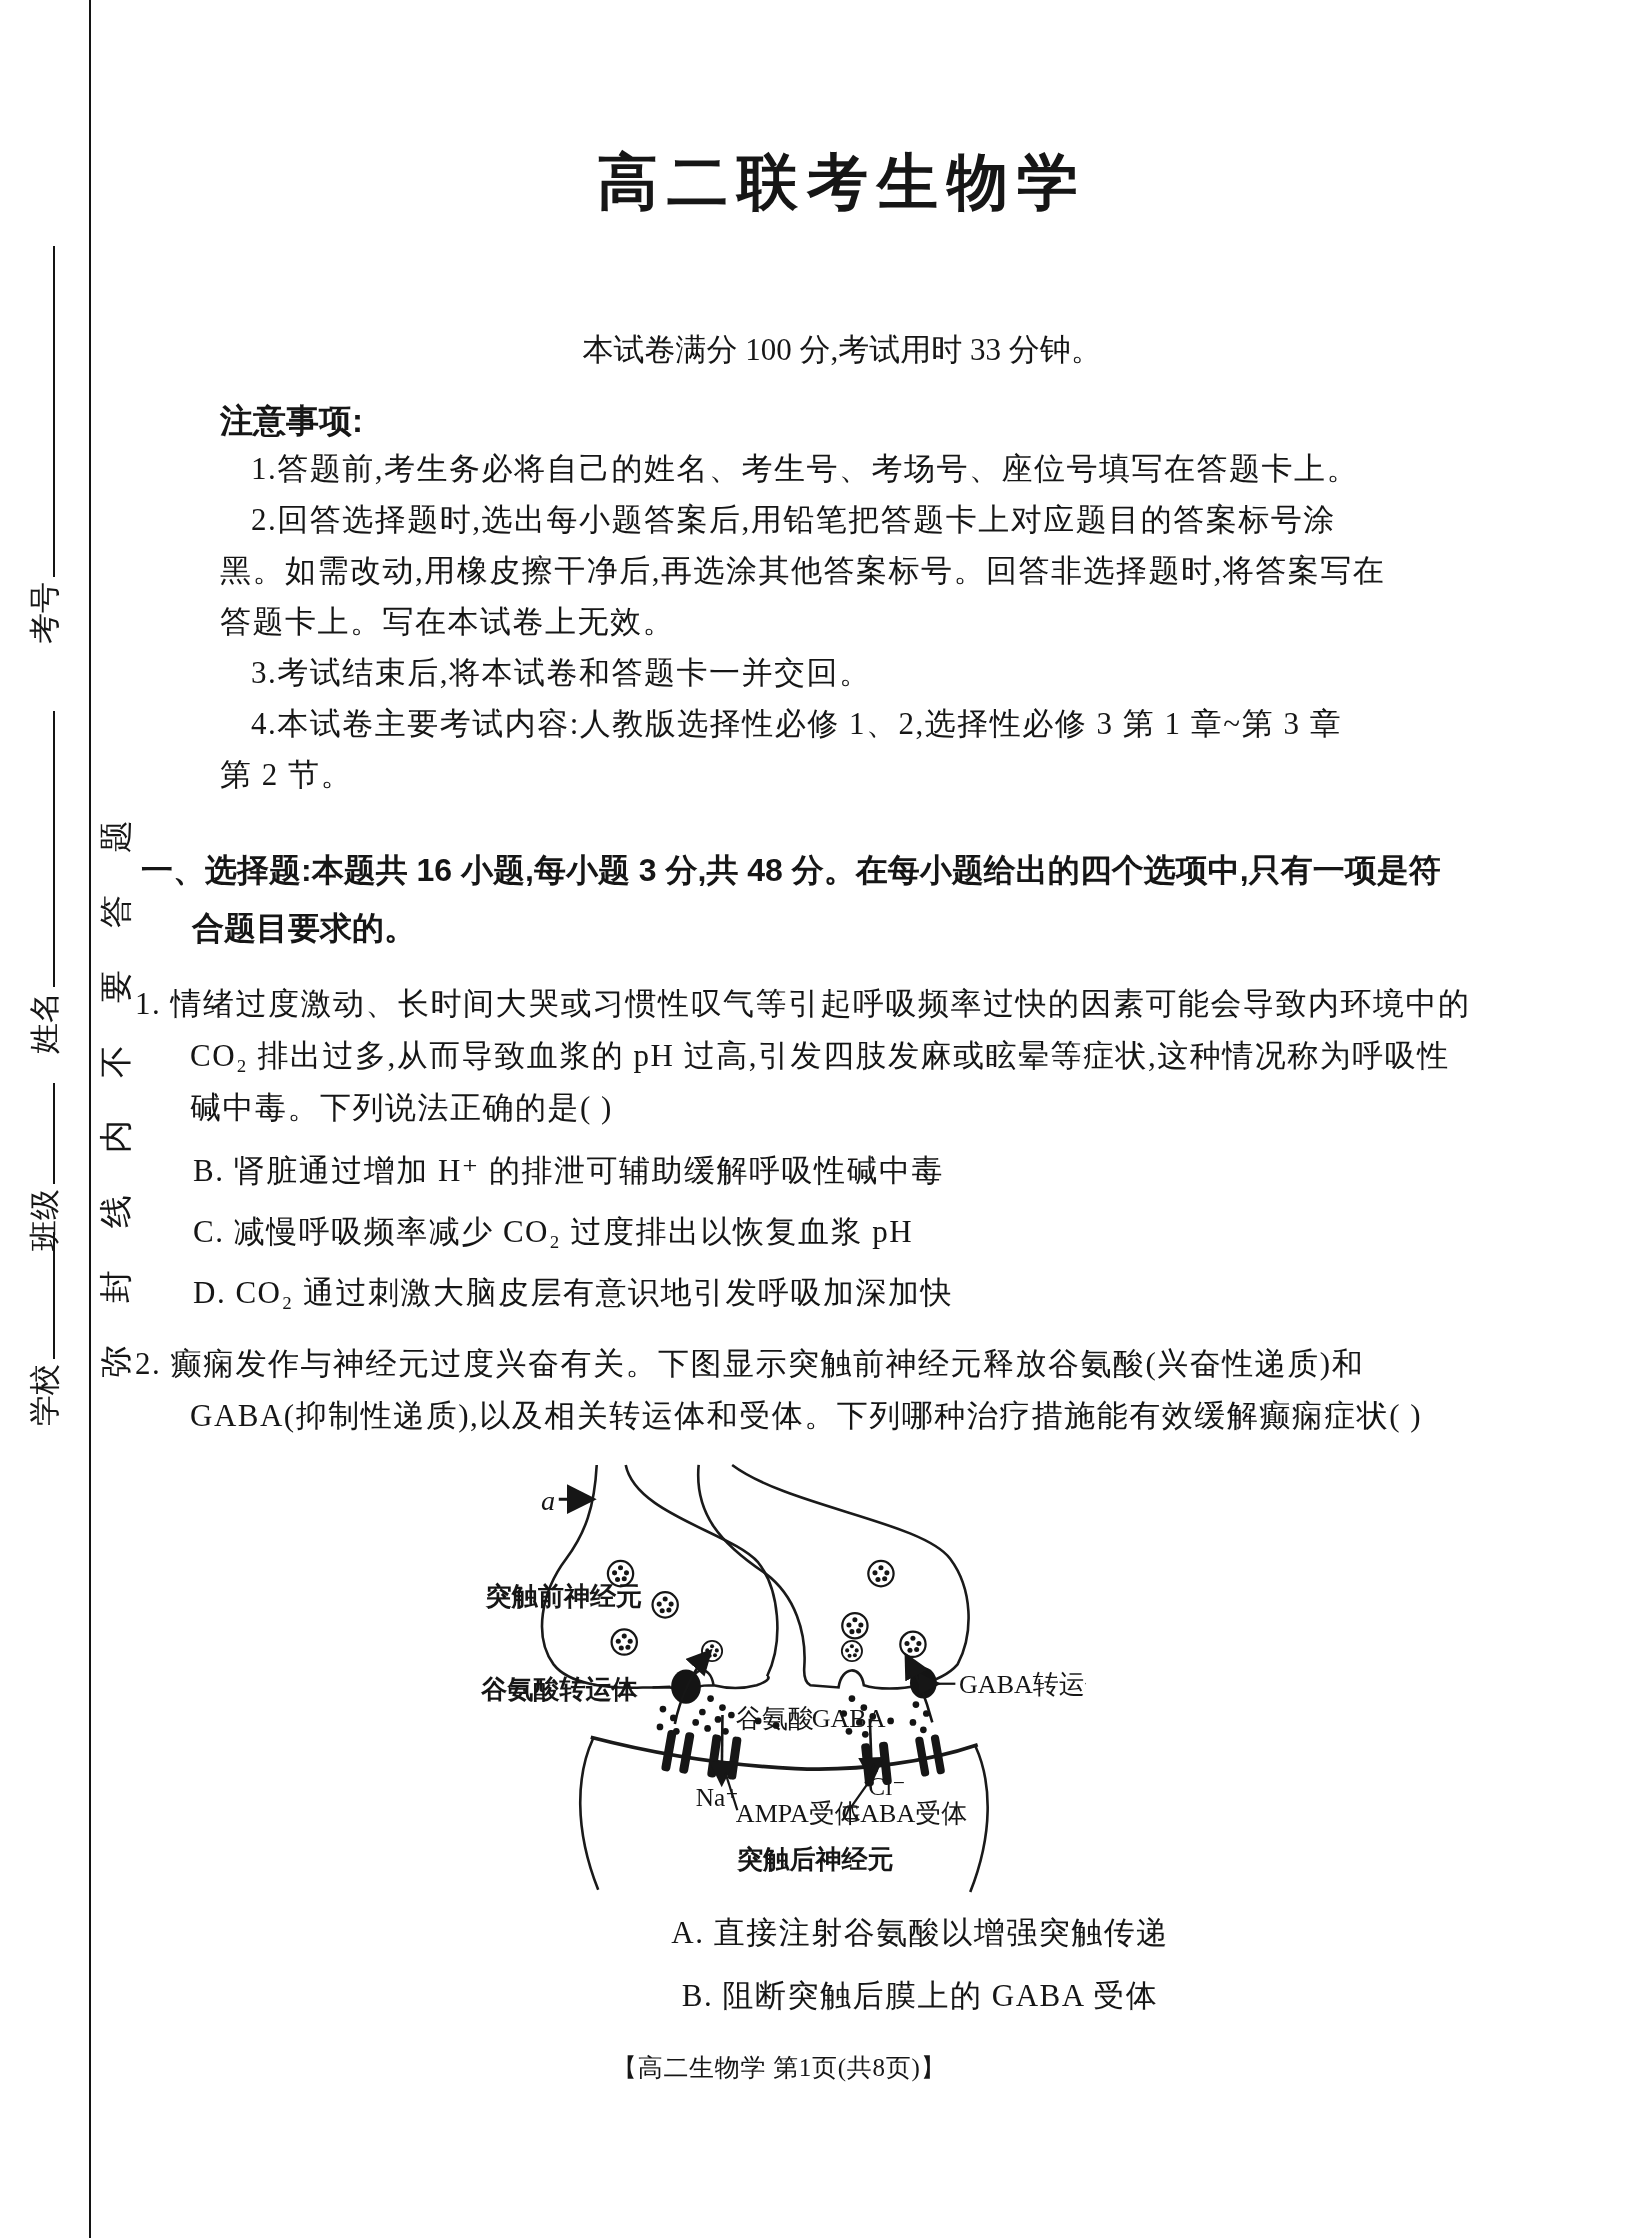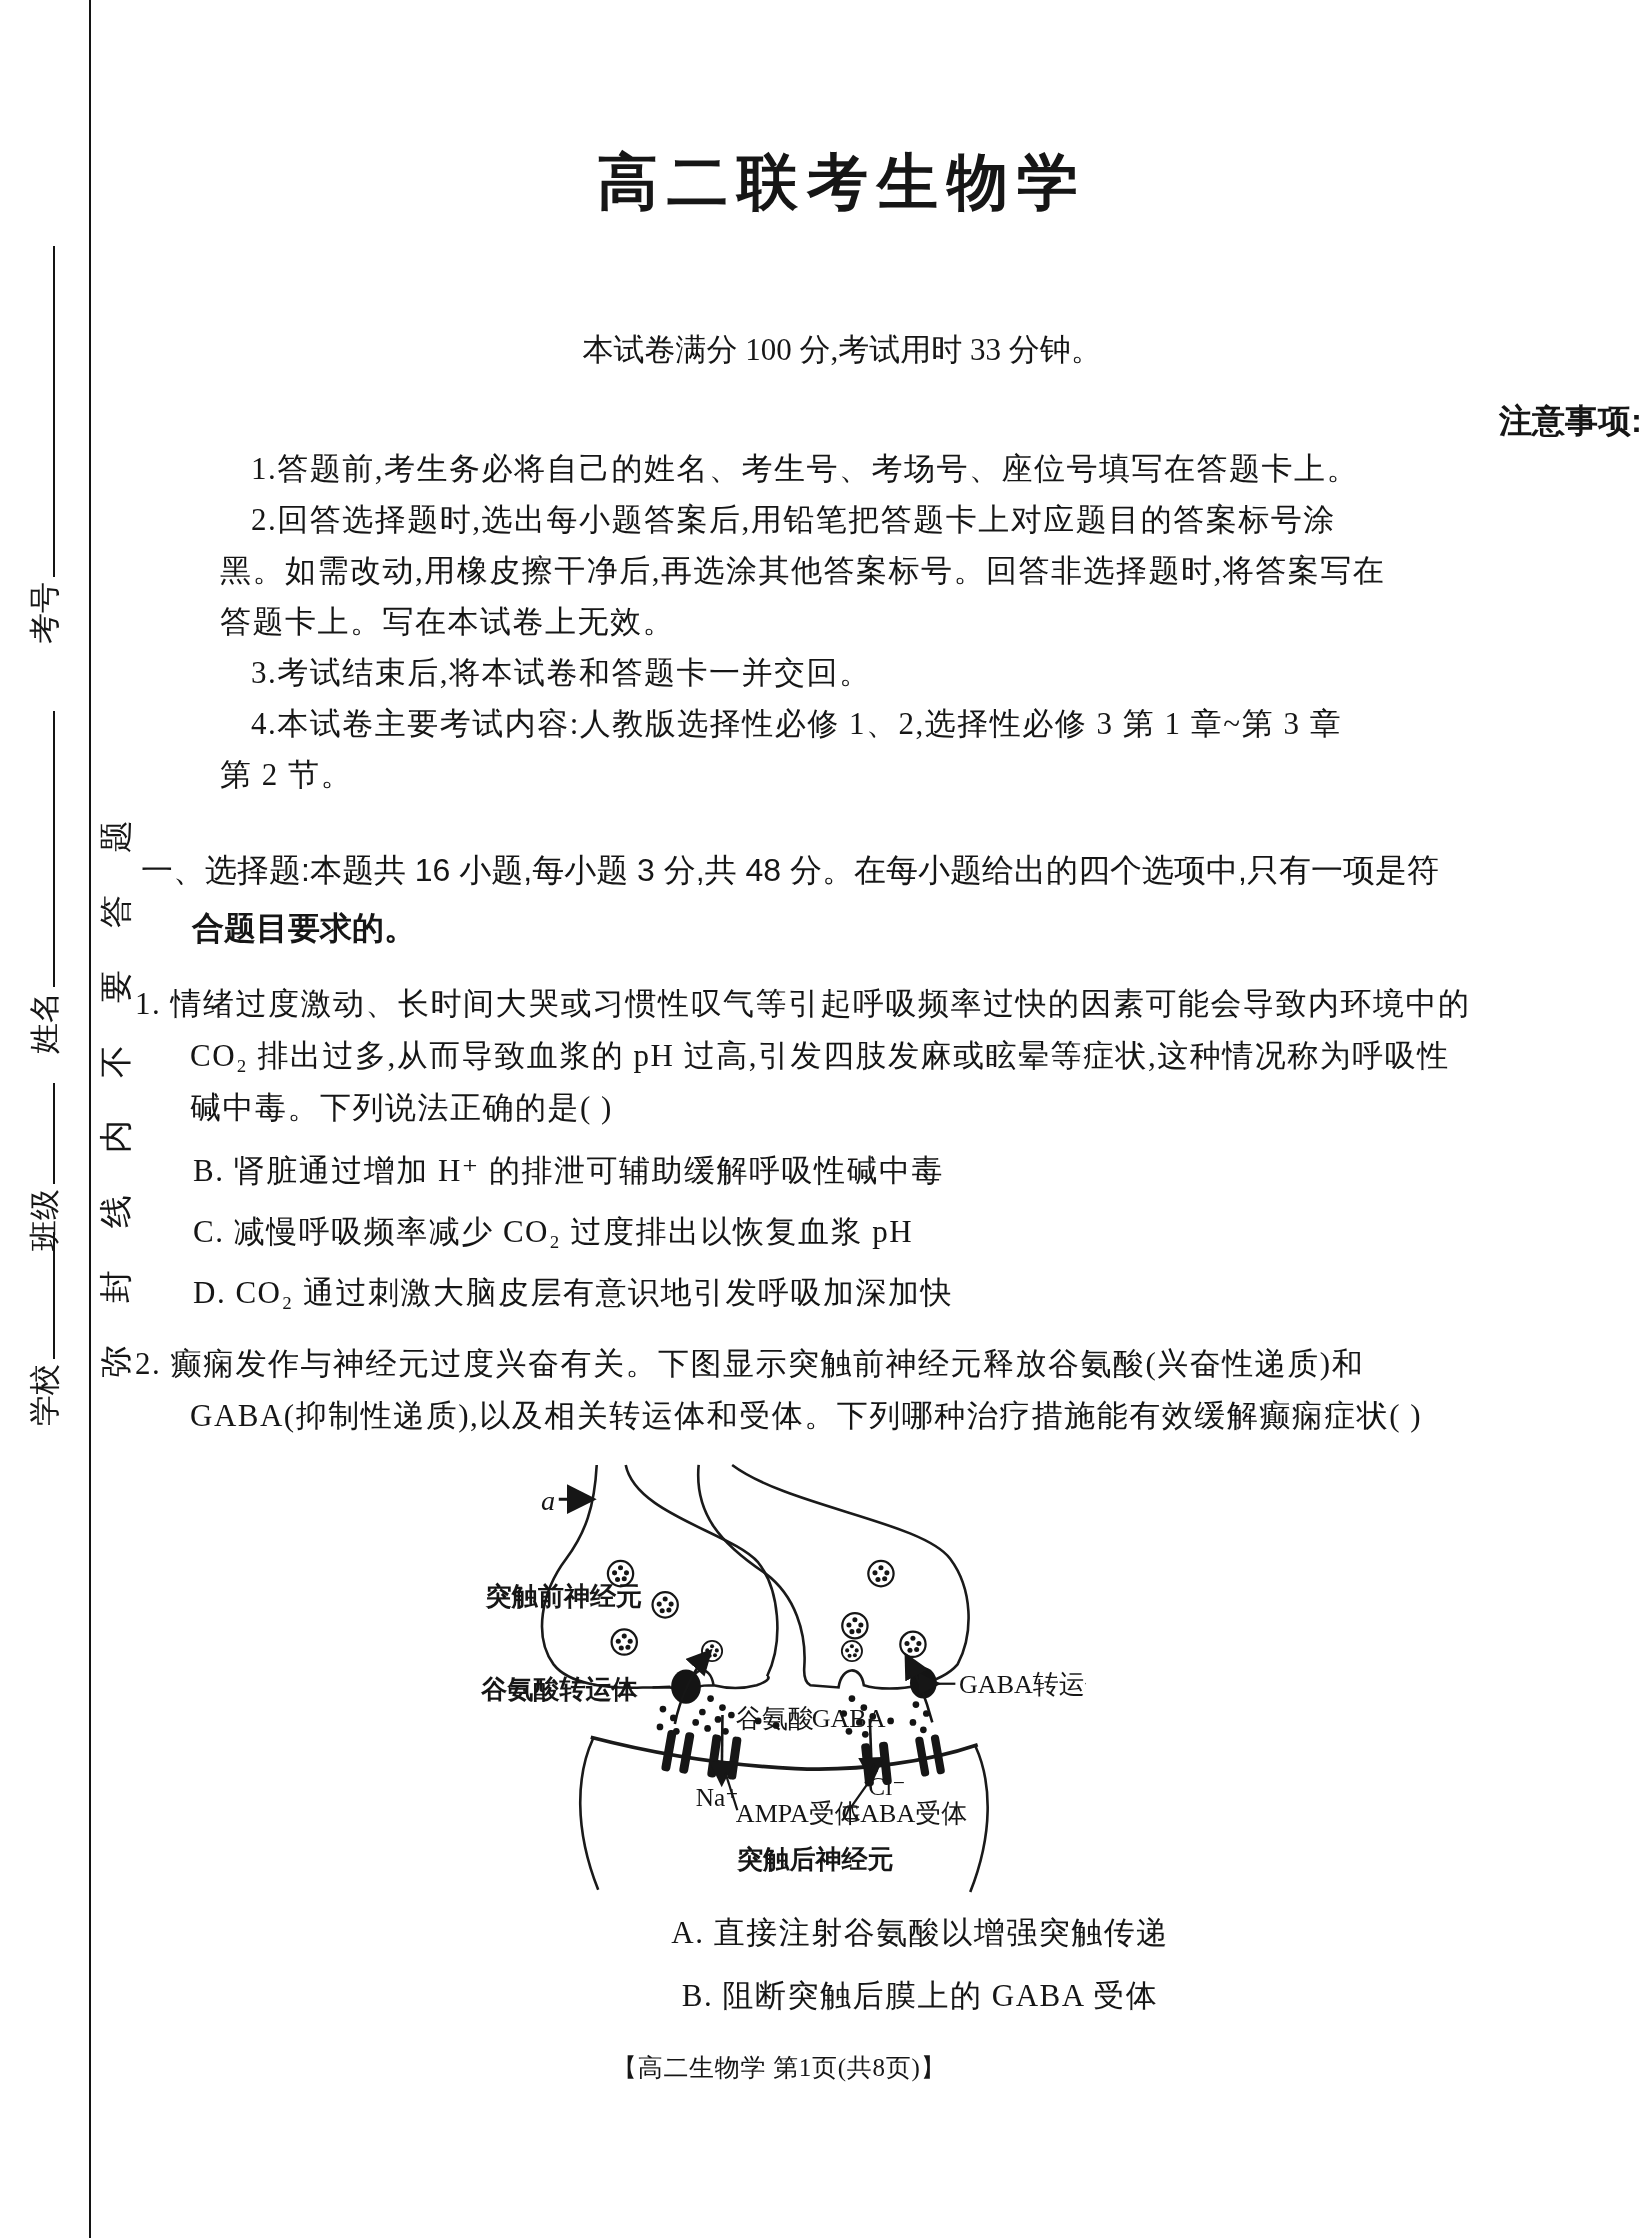--- a/index.html
+++ b/index.html
@@ -31,25 +31,25 @@
     font-size:33px;letter-spacing:42px;white-space:nowrap;
     font-family:"Liberation Sans","DejaVu Sans",sans-serif;}
   
   .content{position:absolute;left:132px;top:0;width:1510px;}
   .title{margin-top:145px;height:74px;line-height:74px;text-align:center;
     font-size:61px;font-weight:900;letter-spacing:9px;transform:translateX(-45px);
     font-family:"Liberation Sans","DejaVu Sans",sans-serif;}
   .subtitle{margin-top:108px;height:45px;line-height:45px;text-align:center;
     font-size:31px;transform:translateX(-45px);}
   .notice-head{margin-top:26px;height:45px;line-height:45px;padding-left:88px;
-    font-size:33px;font-weight:bold;font-family:"Liberation Sans","DejaVu Sans",sans-serif;text-align:right;}
+    font-size:33px;font-weight:bold;font-family:"Liberation Sans","DejaVu Sans",sans-serif;}
   .nline{height:51px;line-height:51px;font-size:31px;letter-spacing:1.5px;white-space:nowrap;}
   .nline.first{padding-left:119px;}
   .nline.cont{padding-left:88px;}
-  .sec1{margin-top:41px;height:58px;line-height:58px;padding-left:9px;font-size:32px;font-weight:normal;
+  .sec1{margin-top:41px;height:58px;line-height:58px;padding-left:9px;font-size:32px;font-weight:bold;
     font-family:"Liberation Sans","DejaVu Sans",sans-serif;white-space:nowrap;}
   .sec2{height:58px;line-height:58px;padding-left:60px;font-size:32px;font-weight:bold;
     font-family:"Liberation Sans","DejaVu Sans",sans-serif;}
   .qline{height:52px;line-height:52px;font-size:31px;letter-spacing:1.5px;white-space:nowrap;}
   .qline.qnum{padding-left:3px;}
   .qline.cont{padding-left:58px;}
   .q1 .qline:first-child{margin-top:21px;}
   .opt{height:61px;line-height:61px;padding-left:61px;font-size:31px;letter-spacing:1.5px;white-space:nowrap;}
   .q1 .opts{margin-top:6px;}
   .q2{margin-top:15px;}

